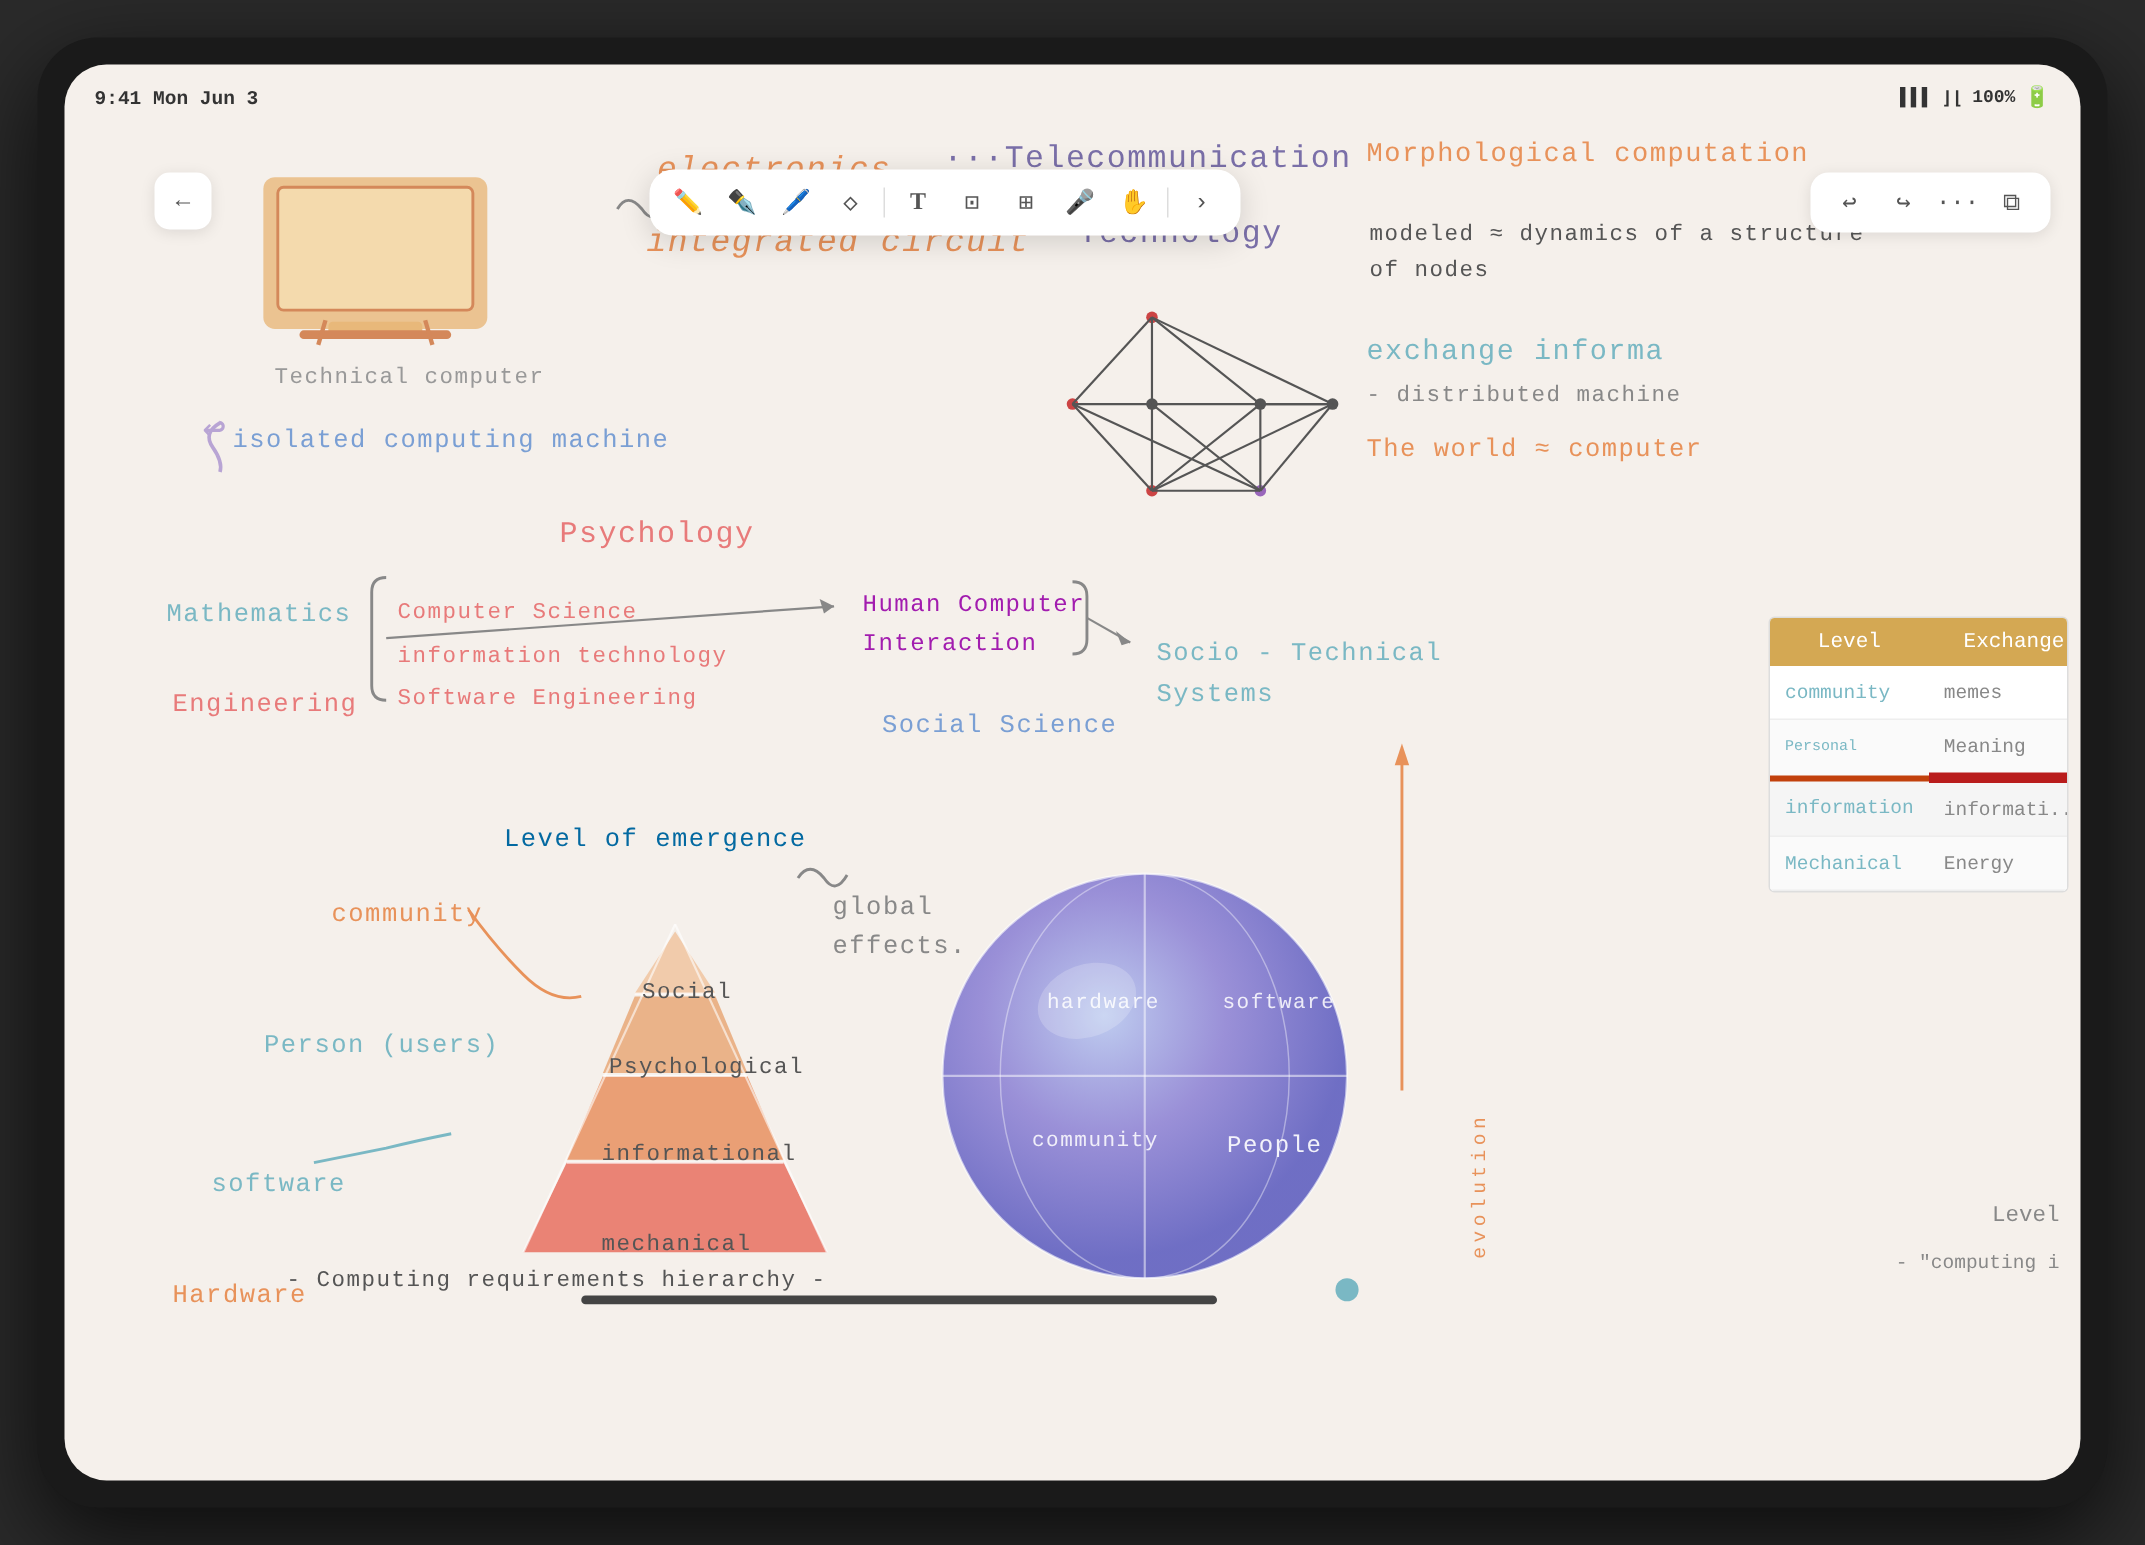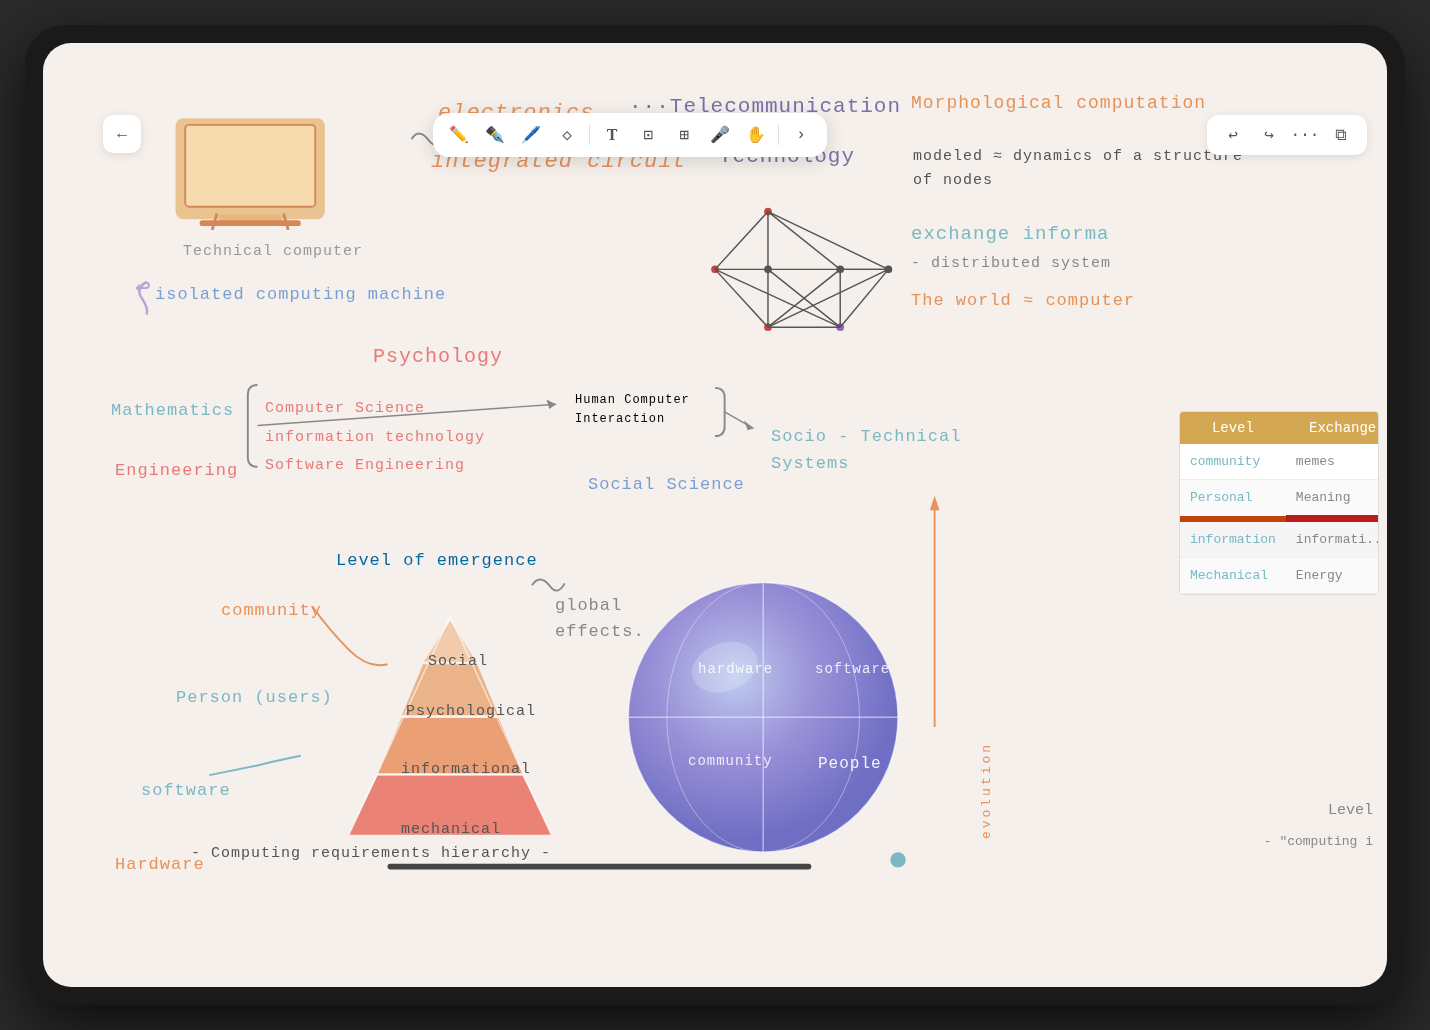--- a/index.html
+++ b/index.html
@@ -204,20 +204,29 @@
       height: 100%;
       pointer-events: none;
     }
   </style>
 </head>
 <body>
 
 <div class="ipad-frame">
   <div class="ipad-screen">
 
+    <div class="status-bar">
+      <span class="status-time">9:41 Mon Jun 3</span>
+      <div class="status-icons">
+        <span>▌▌▌</span>
+        <span>⌋⌊</span>
+        <span>100%</span>
+        <span style="font-size:14px;">🔋</span>
+      </div>
+    </div>
 
     <div class="back-btn">
       <span>←</span>
     </div>
 
     <div class="toolbar">
       <div class="toolbar-btn">✏️</div>
       <div class="toolbar-btn">✒️</div>
       <div class="toolbar-btn">🖊️</div>
       <div class="toolbar-btn">◇</div>
@@ -348,37 +357,37 @@
     </div>
 
     <div class="note-text handwritten" style="position:absolute;top:200px;left:140px;font-size:15px;color:#999;"><span>Technical computer</span></div>
 
     <div style="position:absolute;top:228px;left:92px;font-size:26px;color:#b8a4d4;transform:scaleX(-1);">↪</div>
 
     <div class="note-text handwritten" style="position:absolute;top:242px;left:112px;font-size:17px;color:#7a9fd4;"><span>isolated computing machine</span></div>
 
     <div class="note-text handwritten" style="position:absolute;top:180px;left:868px;font-size:19px;color:#7ab8c4;"><span>exchange informa</span></div>
 
-    <div class="note-text handwritten" style="position:absolute;top:212px;left:868px;font-size:15px;color:#888;"><span>- distributed system</span></div>
+    <div class="note-text handwritten" style="position:absolute;top:212px;left:868px;font-size:15px;color:#888;"><span>- distributed machine</span></div>
 
     <div class="note-text handwritten" style="position:absolute;top:248px;left:868px;font-size:17px;color:#e8925a;"><span>The world ≈ computer</span></div>
 
     <div class="note-text handwritten" style="position:absolute;top:302px;left:330px;font-size:20px;color:#e87a7a;"><span>Psychology</span></div>
 
     <div class="note-text handwritten" style="position:absolute;top:358px;left:68px;font-size:17px;color:#7ab8c4;"><span>Mathematics</span></div>
 
     <div class="note-text handwritten" style="position:absolute;top:418px;left:72px;font-size:17px;color:#e87a7a;"><span>Engineering</span></div>
 
     <div class="note-text handwritten" style="position:absolute;top:352px;left:222px;font-size:15px;color:#e87a7a;line-height:1.9;">
       <span>Computer Science</span><br>
       <span>information technology</span><br>
       <span>Software Engineering</span>
     </div>
 
-    <div class="note-text handwritten" style="position:absolute;top:348px;left:532px;font-size:12px;color:#000000;line-height:1.6;">
+    <div class="note-text handwritten" style="position:absolute;top:348px;left:532px;font-size:16px;color:#a21caf;line-height:1.6;">
       <span>Human Computer</span><br>
       <span>Interaction</span>
     </div>
 
     <div class="note-text handwritten" style="position:absolute;top:432px;left:545px;font-size:17px;color:#7a9fd4;"><span>Social Science</span></div>
 
     <div class="note-text handwritten" style="position:absolute;top:380px;left:728px;font-size:17px;color:#7ab8c4;line-height:1.6;">
       <span>Socio - Technical</span><br>
       <span>Systems</span>
     </div>
@@ -417,21 +426,21 @@
             <th style="padding:8px 10px;color:white;font-weight:normal;font-family:'Courier New',monospace;font-size:14px;">Level</th>
             <th style="padding:8px 10px;color:white;font-weight:normal;font-family:'Courier New',monospace;font-size:14px;">Exchange</th>
           </tr>
         </thead>
         <tbody>
           <tr>
             <td style="padding:10px;border-bottom:1px solid #eee;color:#7ab8c4;font-family:'Courier New',monospace;font-size:13px;">community</td>
             <td style="padding:10px;border-bottom:1px solid #eee;color:#888;font-family:'Courier New',monospace;font-size:13px;">memes</td>
           </tr>
           <tr style="background:#f8f8f8;">
-            <td style="padding:10px;border-bottom:6px solid #c2410c;color:#7ab8c4;font-family:'Courier New',monospace;font-size:13px;">Personal</td>
+            <td style="padding:10px;border-bottom:4px solid #c2410c;color:#7ab8c4;font-family:'Courier New',monospace;font-size:10px;">Personal</td>
             <td style="padding:10px;border-bottom:7px solid #b91c1c;color:#888;font-family:'Courier New',monospace;font-size:13px;">Meaning</td>
           </tr>
           <tr>
             <td style="padding:10px;border-bottom:1px solid #eee;color:#7ab8c4;font-family:'Courier New',monospace;font-size:13px;">information</td>
             <td style="padding:10px;border-bottom:1px solid #eee;color:#888;font-family:'Courier New',monospace;font-size:13px;">informati...</td>
           </tr>
           <tr style="background:#f8f8f8;">
             <td style="padding:10px;color:#7ab8c4;font-family:'Courier New',monospace;font-size:13px;">Mechanical</td>
             <td style="padding:10px;color:#888;font-family:'Courier New',monospace;font-size:13px;">Energy</td>
           </tr>

